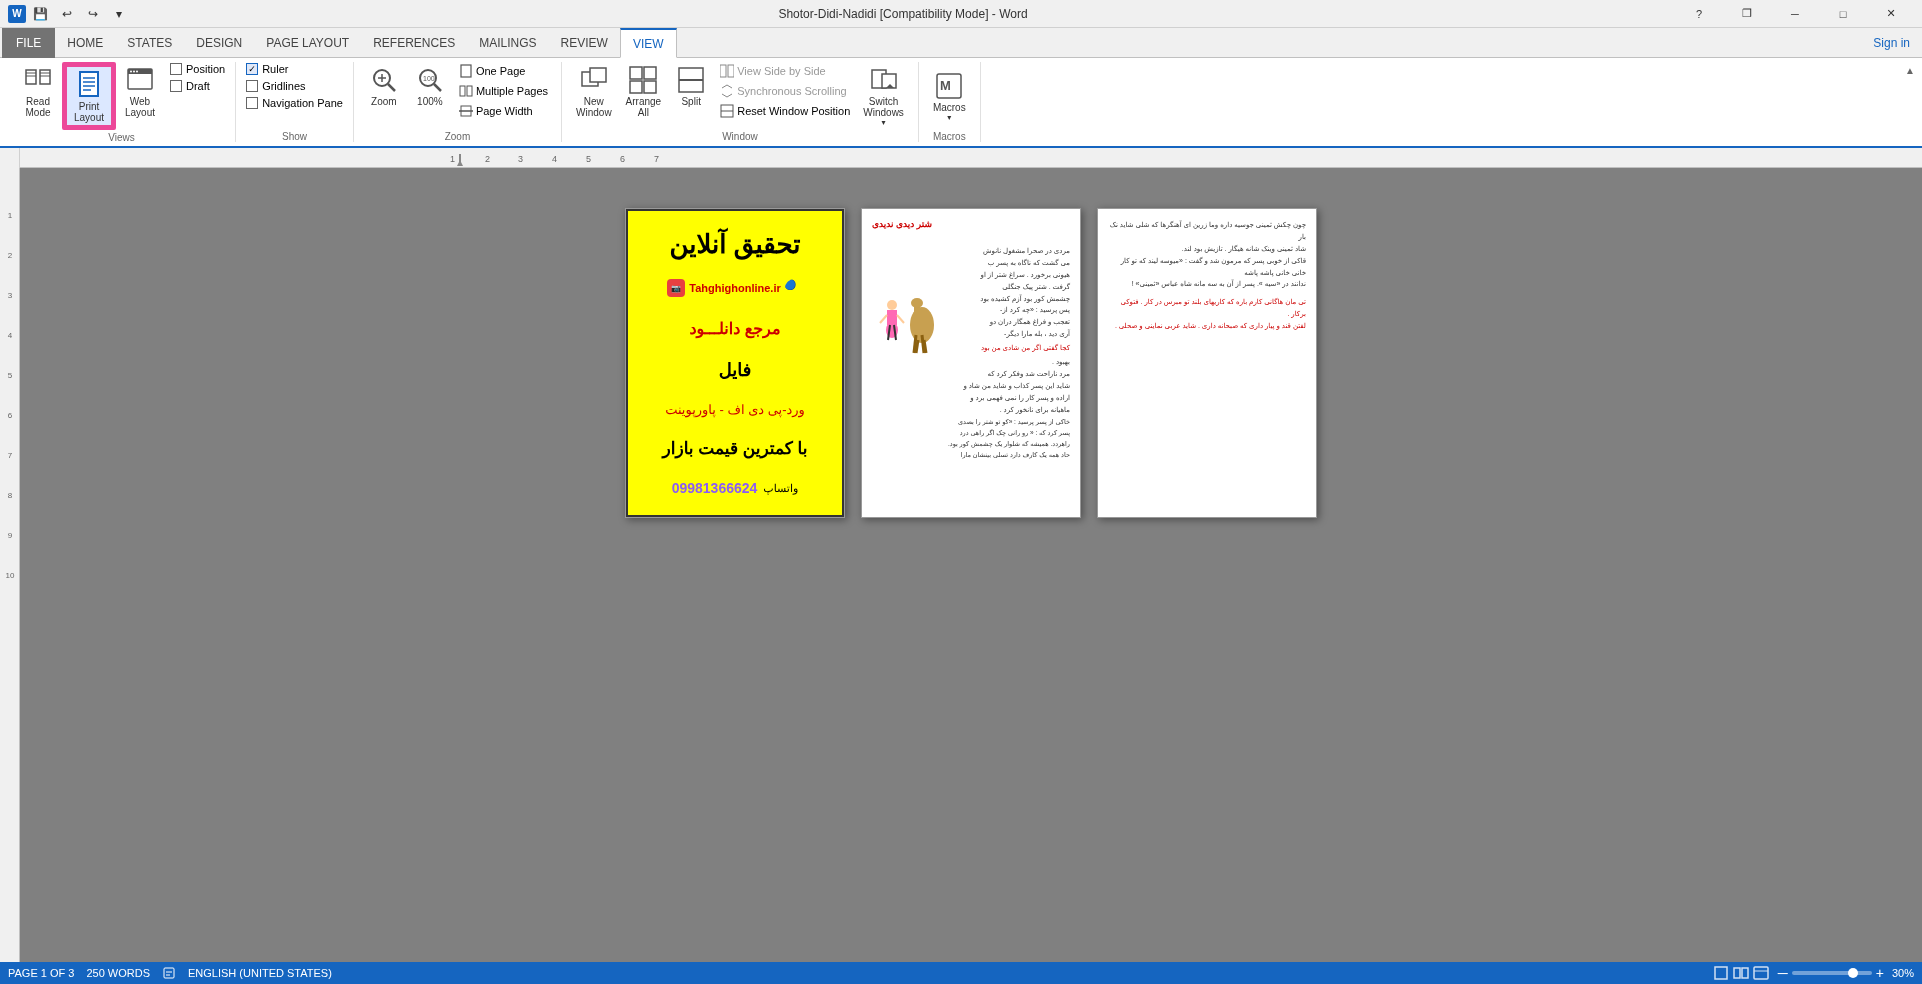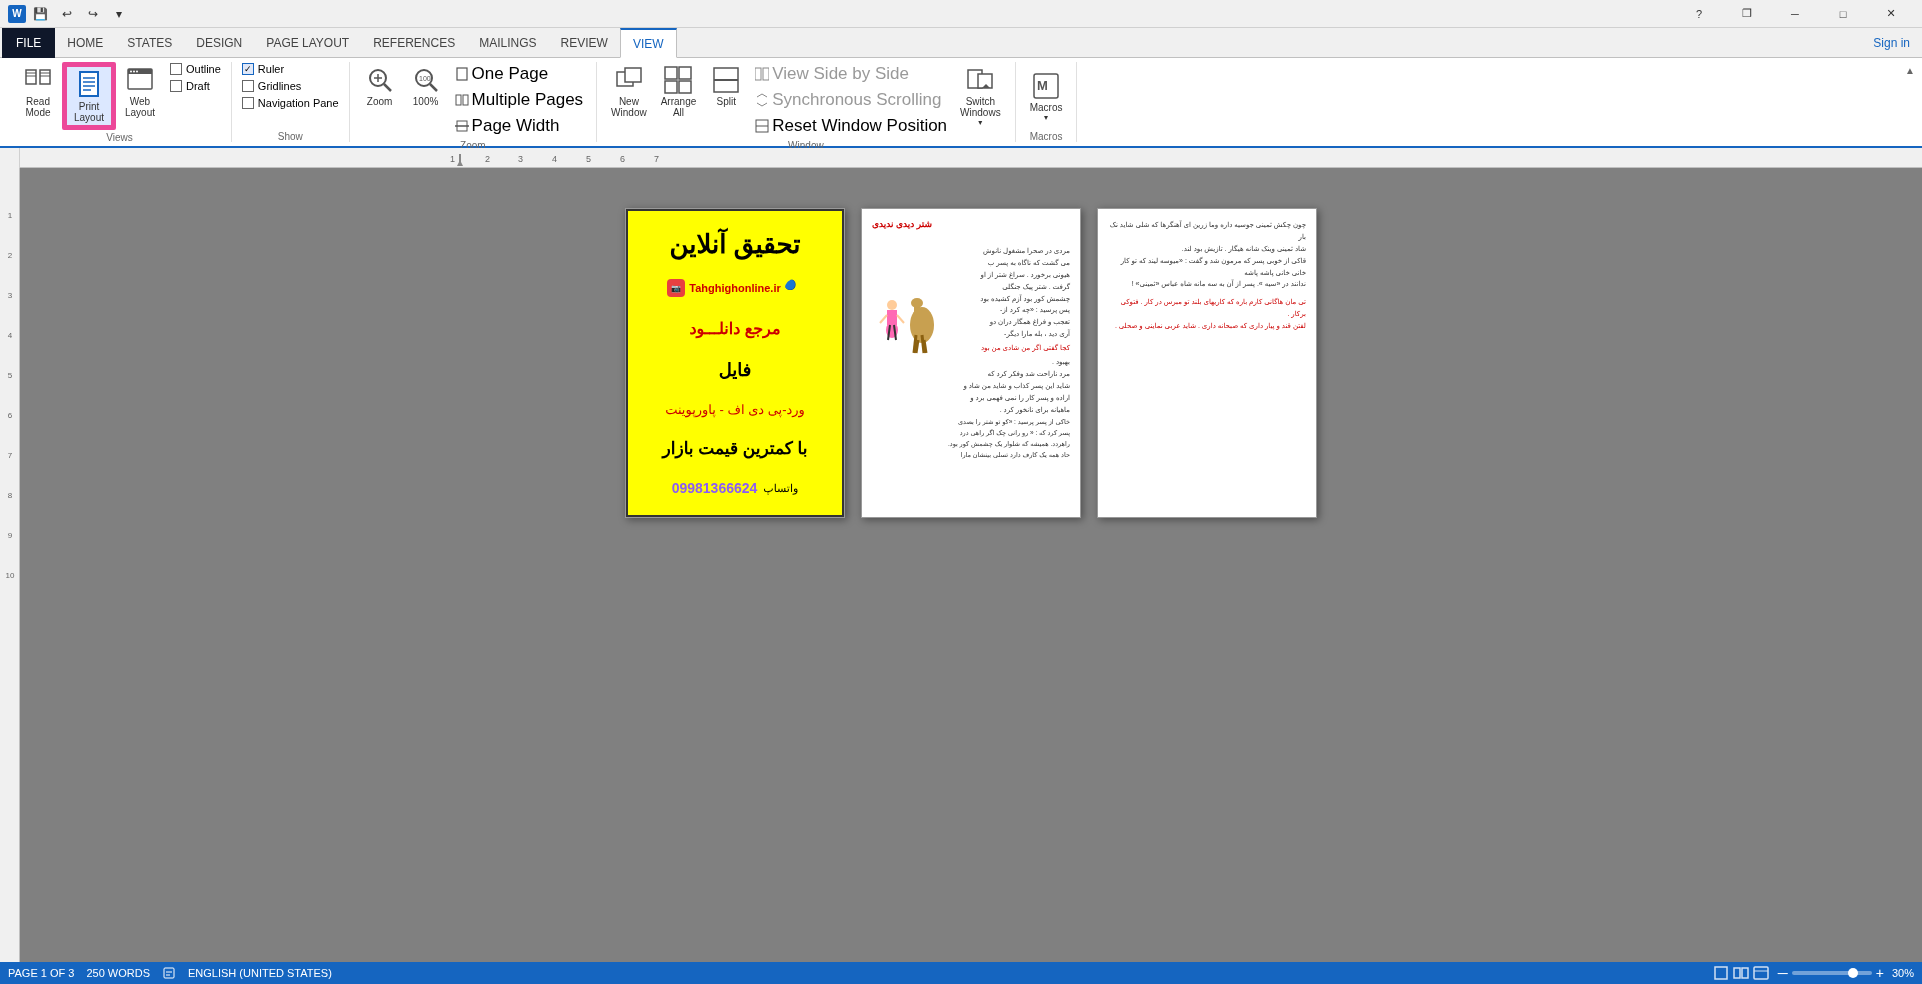--- a/index.html
+++ b/index.html
@@ -17,33 +17,33 @@
     }
     .title-bar-left { display: flex; align-items: center; gap: 4px; }
     .title-bar-center { flex: 1; text-align: center; font-size: 12px; color: #333; }
     .title-bar-right { display: flex; align-items: center; gap: 2px; }
     .title-icon { width: 18px; height: 18px; background: #1565c0; border-radius: 2px; display: flex; align-items: center; justify-content: center; color: white; font-size: 10px; font-weight: bold; }
     .quick-access-btn { width: 22px; height: 22px; display: flex; align-items: center; justify-content: center; cursor: pointer; border-radius: 2px; font-size: 12px; color: #333; }
     .win-btn { width: 46px; height: 28px; display: flex; align-items: center; justify-content: center; cursor: pointer; font-size: 11px; color: #333; }
     .ribbon-tabs { display: flex; align-items: center; height: 30px; background: #f0f0f0; border-bottom: 1px solid #c0c0c0; padding-left: 2px; }
     .ribbon-tab { padding: 6px 12px; font-size: 12px; cursor: pointer; color: #444; height: 30px; display: flex; align-items: center; }
     .ribbon-tab.active { background: white; color: #1565c0; border-top: 2px solid #1565c0; border-left: 1px solid #c0c0c0; border-right: 1px solid #c0c0c0; border-bottom: 1px solid white; margin-bottom: -1px; }
-    .ribbon-tab.file { background: #0f172a; color: white; padding: 0 14px; height: 30px; }
+    .ribbon-tab.file { background: #737373; color: white; padding: 0 14px; height: 30px; }
     .sign-in { margin-left: auto; padding: 0 12px; color: #1565c0; cursor: pointer; font-size: 12px; }
 
     .ribbon-content { background: white; border-bottom: 2px solid #1565c0; padding: 4px 8px; display: flex; align-items: stretch; gap: 0; }
     .ribbon-group { display: flex; flex-direction: column; align-items: center; padding: 0 8px; border-right: 1px solid #e0e0e0; }
     .ribbon-group:last-child { border-right: none; }
     .ribbon-group-buttons { display: flex; align-items: center; gap: 2px; flex: 1; }
     .ribbon-group-label { font-size: 10px; color: #666; margin-top: 2px; text-align: center; }
     .rib-btn { display: flex; flex-direction: column; align-items: center; padding: 2px 6px; cursor: pointer; border-radius: 2px; min-width: 40px; }
     .rib-btn.active { background: #dce8ff; border: 5px solid #ec4899; }
     .rib-btn-icon { width: 32px; height: 32px; display: flex; align-items: center; justify-content: center; }
     .rib-btn-label { font-size: 10px; color: #333; text-align: center; white-space: nowrap; }
-    .rib-btn-small { display: flex; align-items: center; gap: 3px; padding: 2px 5px; cursor: pointer; border-radius: 2px; font-size: 17px; }
+    .rib-btn-small { display: flex; align-items: center; gap: 3px; padding: 2px 5px; cursor: pointer; border-radius: 2px; font-size: 11px; }
     .rib-checkbox { display: flex; align-items: center; gap: 4px; font-size: 11px; cursor: pointer; padding: 1px 2px; }
     .checkbox-box { width: 12px; height: 12px; border: 1px solid #666; display: flex; align-items: center; justify-content: center; font-size: 9px; }
 
     
     .ruler-area { height: 20px; background: #f8f8f8; border-bottom: 1px solid #d0d0d0; display: flex; align-items: center; }
     .ruler-corner { width: 20px; height: 20px; background: #f0f0f0; border-right: 1px solid #d0d0d0; flex-shrink: 0; }
     .ruler-h { flex: 1; height: 20px; background: #f0f0f0; position: relative; overflow: hidden; }
     .ruler-v { width: 20px; background: #f0f0f0; border-right: 1px solid #d0d0d0; flex-shrink: 0; position: relative; }
     .doc-canvas { flex: 1; background: #808080; overflow: auto; display: flex; justify-content: center; align-items: flex-start; padding: 40px 20px; }
     .pages-container { display: flex; gap: 16px; }
@@ -65,20 +65,21 @@
 <div class="title-bar">
   <div class="title-bar-left">
     <div class="title-icon">
         <span>W</span>
       </div>
     <div class="quick-access-btn">💾</div>
     <div class="quick-access-btn">↩</div>
     <div class="quick-access-btn">↪</div>
     <div class="quick-access-btn">▾</div>
   </div>
+  <div class="title-bar-center">Shotor-Didi-Nadidi [Compatibility Mode] - Word</div>
   <div class="title-bar-right">
     <div class="win-btn">?</div>
     <div class="win-btn">❐</div>
     <div class="win-btn">─</div>
     <div class="win-btn">□</div>
     <div class="win-btn close">✕</div>
   </div>
 </div>
 
 <div class="ribbon-tabs">
@@ -131,21 +132,21 @@
               <circle cx="7" cy="7.5" r="1" fill="white"></circle>
               <circle cx="10" cy="7.5" r="1" fill="white"></circle>
               <circle cx="13" cy="7.5" r="1" fill="white"></circle>
             </svg>
         </div>
         <div class="rib-btn-label">Web<br>Layout</div>
       </div>
       <div style="display:flex;flex-direction:column;justify-content:center;gap:3px;margin-left:4px;">
         <div class="rib-checkbox">
           <div class="checkbox-box"></div>
-          <span>Outline</span>
+          <span>Position</span>
         </div>
         <div class="rib-checkbox">
           <div class="checkbox-box"></div>
           <span>Draft</span>
         </div>
       </div>
     </div>
     <div class="ribbon-group-label">Views</div>
   </div>
 

